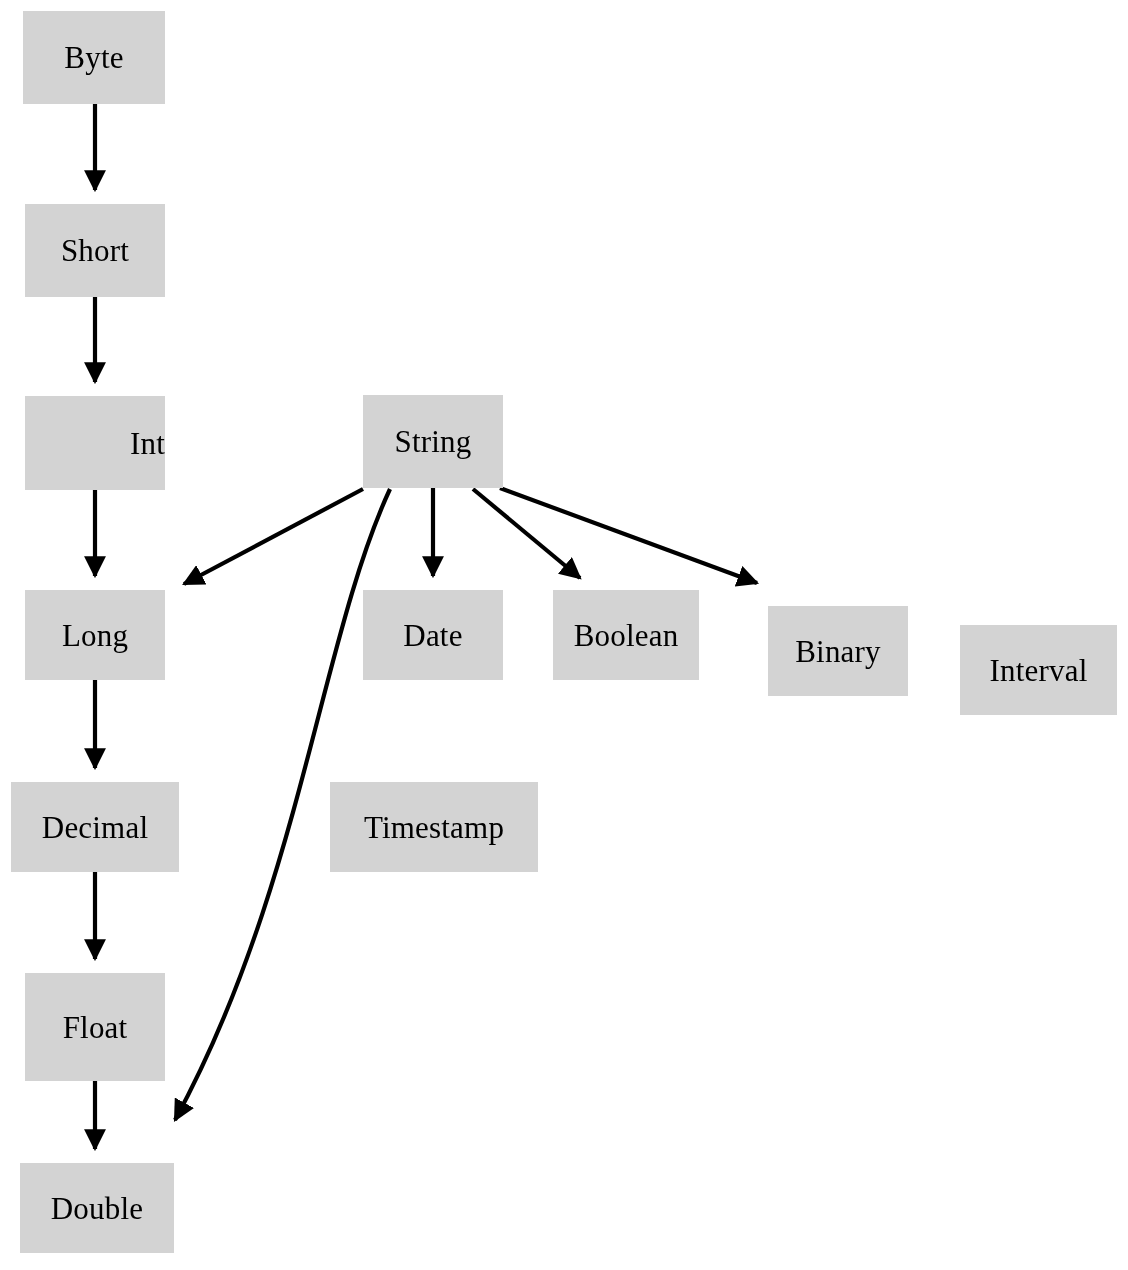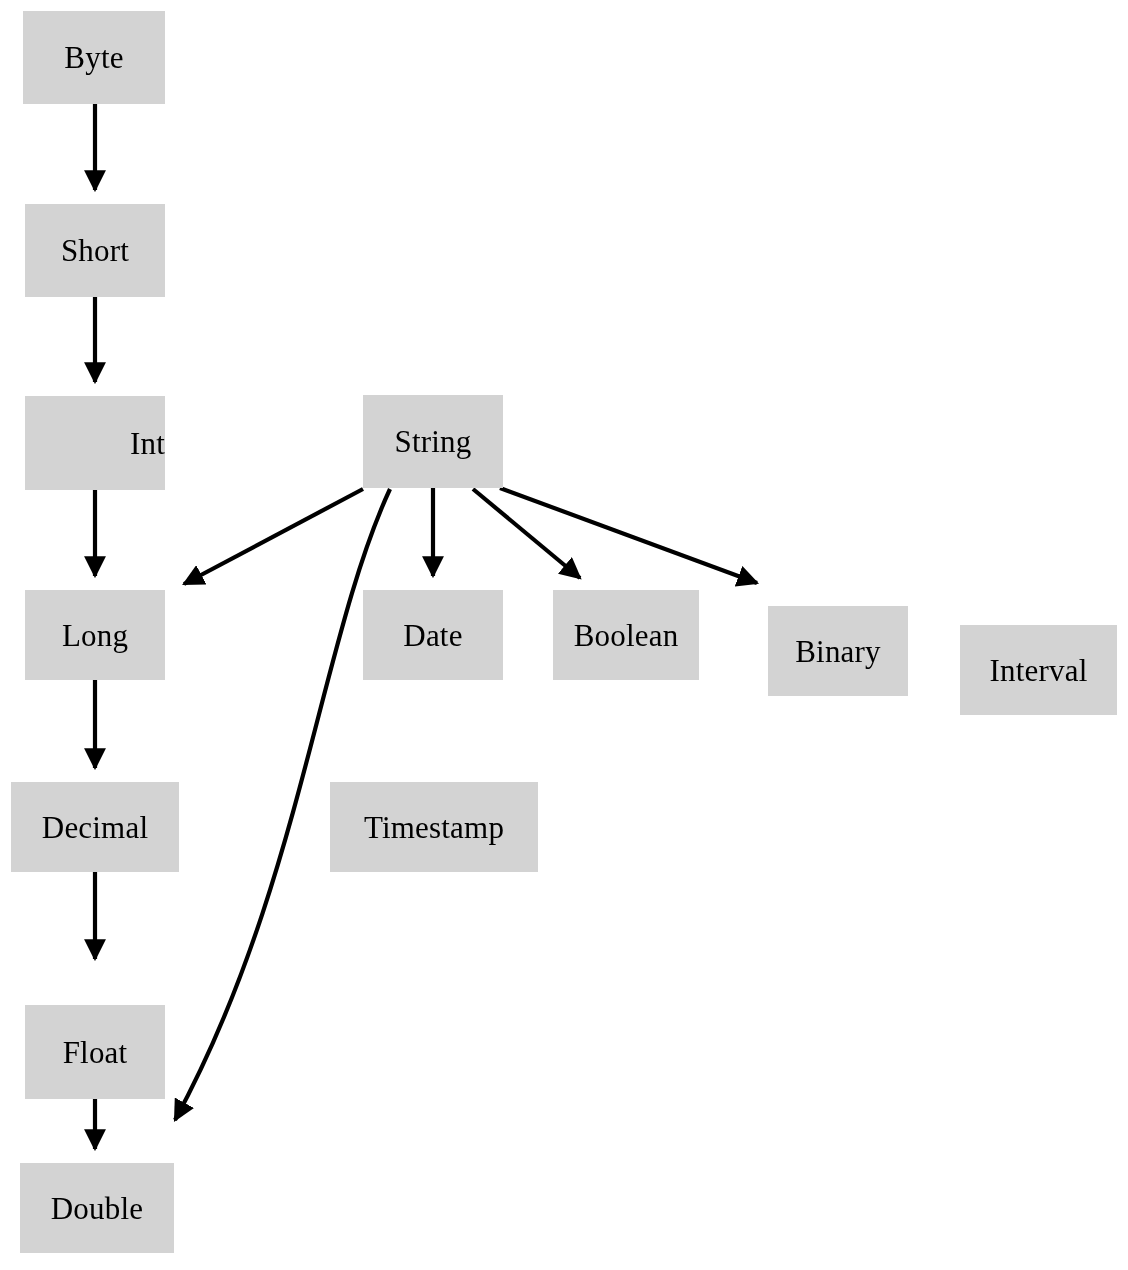--- a/index.html
+++ b/index.html
@@ -75,21 +75,21 @@
       </div>
       <div class="node" style="left: 25px; top: 396px; width: 140px; height: 94px; background: rgb(211, 211, 211); color: rgb(0, 0, 0); justify-content: flex-end;">
         <span>Int</span>
       </div>
       <div class="node" style="left: 25px; top: 590px; width: 140px; height: 90px; background: rgb(211, 211, 211); color: rgb(0, 0, 0);">
         <span>Long</span>
       </div>
       <div class="node" style="left: 11px; top: 782px; width: 168px; height: 90px; background: rgb(211, 211, 211); color: rgb(0, 0, 0);">
         <span>Decimal</span>
       </div>
-      <div class="node" style="left: 25px; top: 1005px; width: 140px; height: 94px; background: rgb(211, 211, 211); color: rgb(0, 0, 0);">
+      <div class="node" style="left: 25px; top: 973px; width: 140px; height: 108px; background: rgb(211, 211, 211); color: rgb(0, 0, 0);">
         <span>Float</span>
       </div>
       <div class="node" style="left: 20px; top: 1163px; width: 154px; height: 90px; background: rgb(211, 211, 211); color: rgb(0, 0, 0);">
         <span>Double</span>
       </div>
       <div class="node" style="left: 363px; top: 395px; width: 140px; height: 93px; background: rgb(211, 211, 211); color: rgb(0, 0, 0);">
         <span>String</span>
       </div>
       <div class="node" style="left: 363px; top: 590px; width: 140px; height: 90px; background: rgb(211, 211, 211); color: rgb(0, 0, 0);">
         <span>Date</span>

